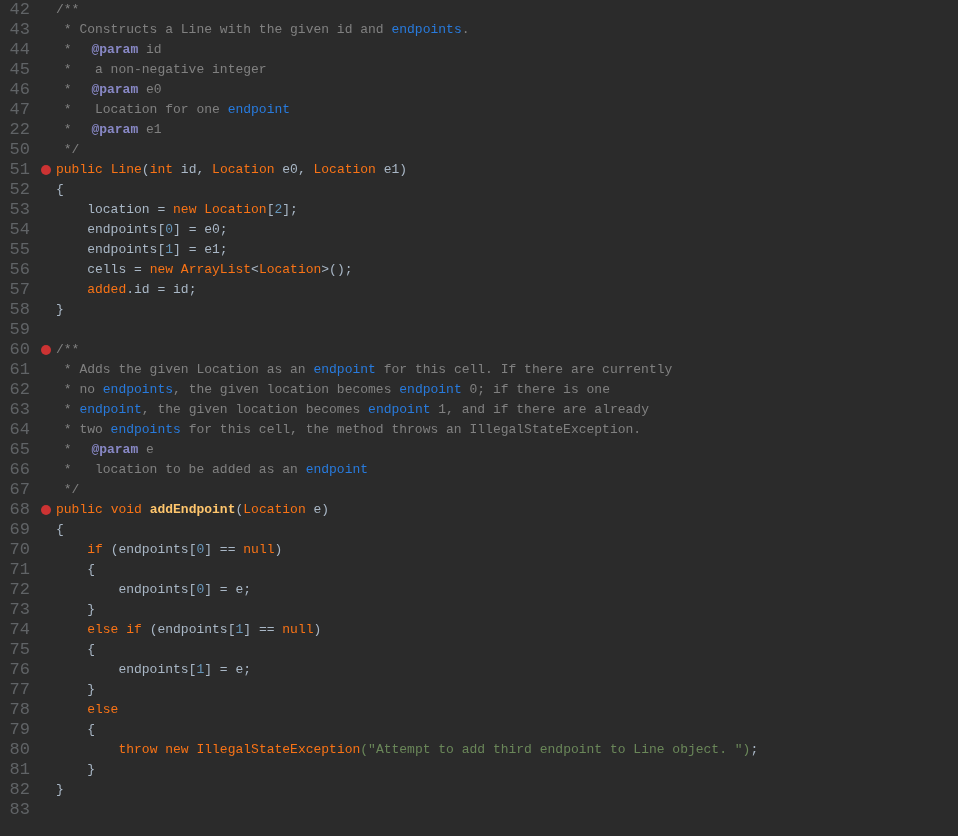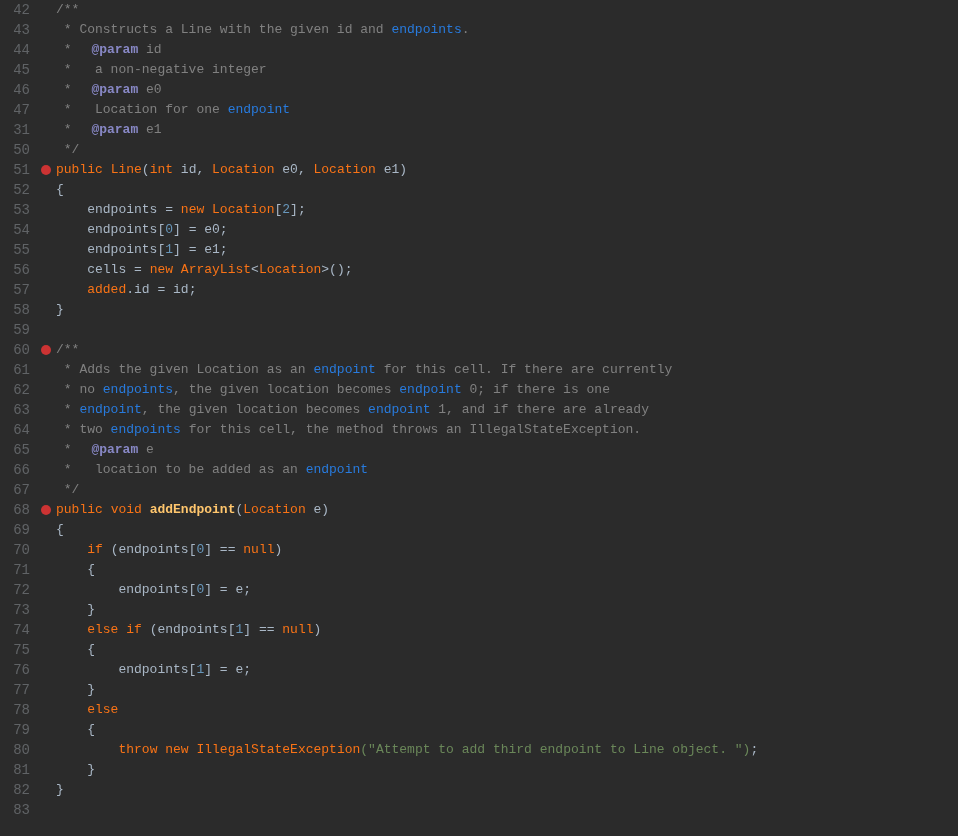--- a/index.html
+++ b/index.html
@@ -26,21 +26,21 @@
       white-space: pre;
     }
     .line-number {
       display: inline-block;
       width: 40px;
       text-align: right;
       color: #606366;
       padding-right: 10px;
       user-select: none;
       flex-shrink: 0;
-      font-size: 14px;
+      font-size: 17px;
     }
     .breakpoint-area {
       width: 12px;
       display: inline-block;
       flex-shrink: 0;
       text-align: center;
     }
     .breakpoint {
       display: inline-block;
       width: 10px;
@@ -70,25 +70,25 @@
 <body>
 
 <div class="code-container">
   <div id="code-lines">
       <div class="code-line"><span class="line-number">42</span><span class="breakpoint-area"></span><span class="code-content"><span class="c-comment">/**</span></span></div>
       <div class="code-line"><span class="line-number">43</span><span class="breakpoint-area"></span><span class="code-content"><span class="c-comment"> * Constructs a Line with the given id and </span><span class="c-link">endpoints</span><span class="c-comment">.</span></span></div>
       <div class="code-line"><span class="line-number">44</span><span class="breakpoint-area"></span><span class="code-content"><span class="c-comment"> * </span><span class="c-param">@param</span><span class="c-comment"> id</span></span></div>
       <div class="code-line"><span class="line-number">45</span><span class="breakpoint-area"></span><span class="code-content"><span class="c-comment"> *   a non-negative integer</span></span></div>
       <div class="code-line"><span class="line-number">46</span><span class="breakpoint-area"></span><span class="code-content"><span class="c-comment"> * </span><span class="c-param">@param</span><span class="c-comment"> e0</span></span></div>
       <div class="code-line"><span class="line-number">47</span><span class="breakpoint-area"></span><span class="code-content"><span class="c-comment"> *   Location for one </span><span class="c-link">endpoint</span></span></div>
-      <div class="code-line"><span class="line-number">31</span><span class="breakpoint-area"></span><span class="code-content"><span class="c-comment"> * </span><span class="c-param">@param</span><span class="c-comment"> e1</span></span></div>
+      <div class="code-line"><span class="line-number">22</span><span class="breakpoint-area"></span><span class="code-content"><span class="c-comment"> * </span><span class="c-param">@param</span><span class="c-comment"> e1</span></span></div>
       <div class="code-line"><span class="line-number">50</span><span class="breakpoint-area"></span><span class="code-content"><span class="c-comment"> */</span></span></div>
       <div class="code-line"><span class="line-number">51</span><span class="breakpoint-area"><span class="breakpoint"></span></span><span class="code-content"><span class="c-keyword">public</span><span class="c-var"> </span><span class="c-class">Line</span><span class="c-var">(</span><span class="c-keyword">int</span><span class="c-var"> id, </span><span class="c-class">Location</span><span class="c-var"> e0, </span><span class="c-class">Location</span><span class="c-var"> e1)</span></span></div>
       <div class="code-line"><span class="line-number">52</span><span class="breakpoint-area"></span><span class="code-content"><span class="c-var">{</span></span></div>
-      <div class="code-line"><span class="line-number">53</span><span class="breakpoint-area"></span><span class="code-content"><span class="c-var">    endpoints = </span><span class="c-keyword">new</span><span class="c-var"> </span><span class="c-class">Location</span><span class="c-var">[</span><span class="c-number">2</span><span class="c-var">];</span></span></div>
+      <div class="code-line"><span class="line-number">53</span><span class="breakpoint-area"></span><span class="code-content"><span class="c-var">    location = </span><span class="c-keyword">new</span><span class="c-var"> </span><span class="c-class">Location</span><span class="c-var">[</span><span class="c-number">2</span><span class="c-var">];</span></span></div>
       <div class="code-line"><span class="line-number">54</span><span class="breakpoint-area"></span><span class="code-content"><span class="c-var">    endpoints[</span><span class="c-number">0</span><span class="c-var">] = e0;</span></span></div>
       <div class="code-line"><span class="line-number">55</span><span class="breakpoint-area"></span><span class="code-content"><span class="c-var">    endpoints[</span><span class="c-number">1</span><span class="c-var">] = e1;</span></span></div>
       <div class="code-line"><span class="line-number">56</span><span class="breakpoint-area"></span><span class="code-content"><span class="c-var">    cells = </span><span class="c-keyword">new</span><span class="c-var"> </span><span class="c-class">ArrayList</span><span class="c-var">&lt;</span><span class="c-class">Location</span><span class="c-var">&gt;();</span></span></div>
       <div class="code-line"><span class="line-number">57</span><span class="breakpoint-area"></span><span class="code-content"><span class="c-keyword">    added</span><span class="c-var">.id = id;</span></span></div>
       <div class="code-line"><span class="line-number">58</span><span class="breakpoint-area"></span><span class="code-content"><span class="c-var">}</span></span></div>
       <div class="code-line"><span class="line-number">59</span><span class="breakpoint-area"></span><span class="code-content"></span></div>
       <div class="code-line"><span class="line-number">60</span><span class="breakpoint-area"><span class="breakpoint"></span></span><span class="code-content"><span class="c-comment">/**</span></span></div>
       <div class="code-line"><span class="line-number">61</span><span class="breakpoint-area"></span><span class="code-content"><span class="c-comment"> * Adds the given Location as an </span><span class="c-link">endpoint</span><span class="c-comment"> for this cell. If there are currently</span></span></div>
       <div class="code-line"><span class="line-number">62</span><span class="breakpoint-area"></span><span class="code-content"><span class="c-comment"> * no </span><span class="c-link">endpoints</span><span class="c-comment">, the given location becomes </span><span class="c-link">endpoint</span><span class="c-comment"> 0; if there is one</span></span></div>
       <div class="code-line"><span class="line-number">63</span><span class="breakpoint-area"></span><span class="code-content"><span class="c-comment"> * </span><span class="c-link">endpoint</span><span class="c-comment">, the given location becomes </span><span class="c-link">endpoint</span><span class="c-comment"> 1, and if there are already</span></span></div>

